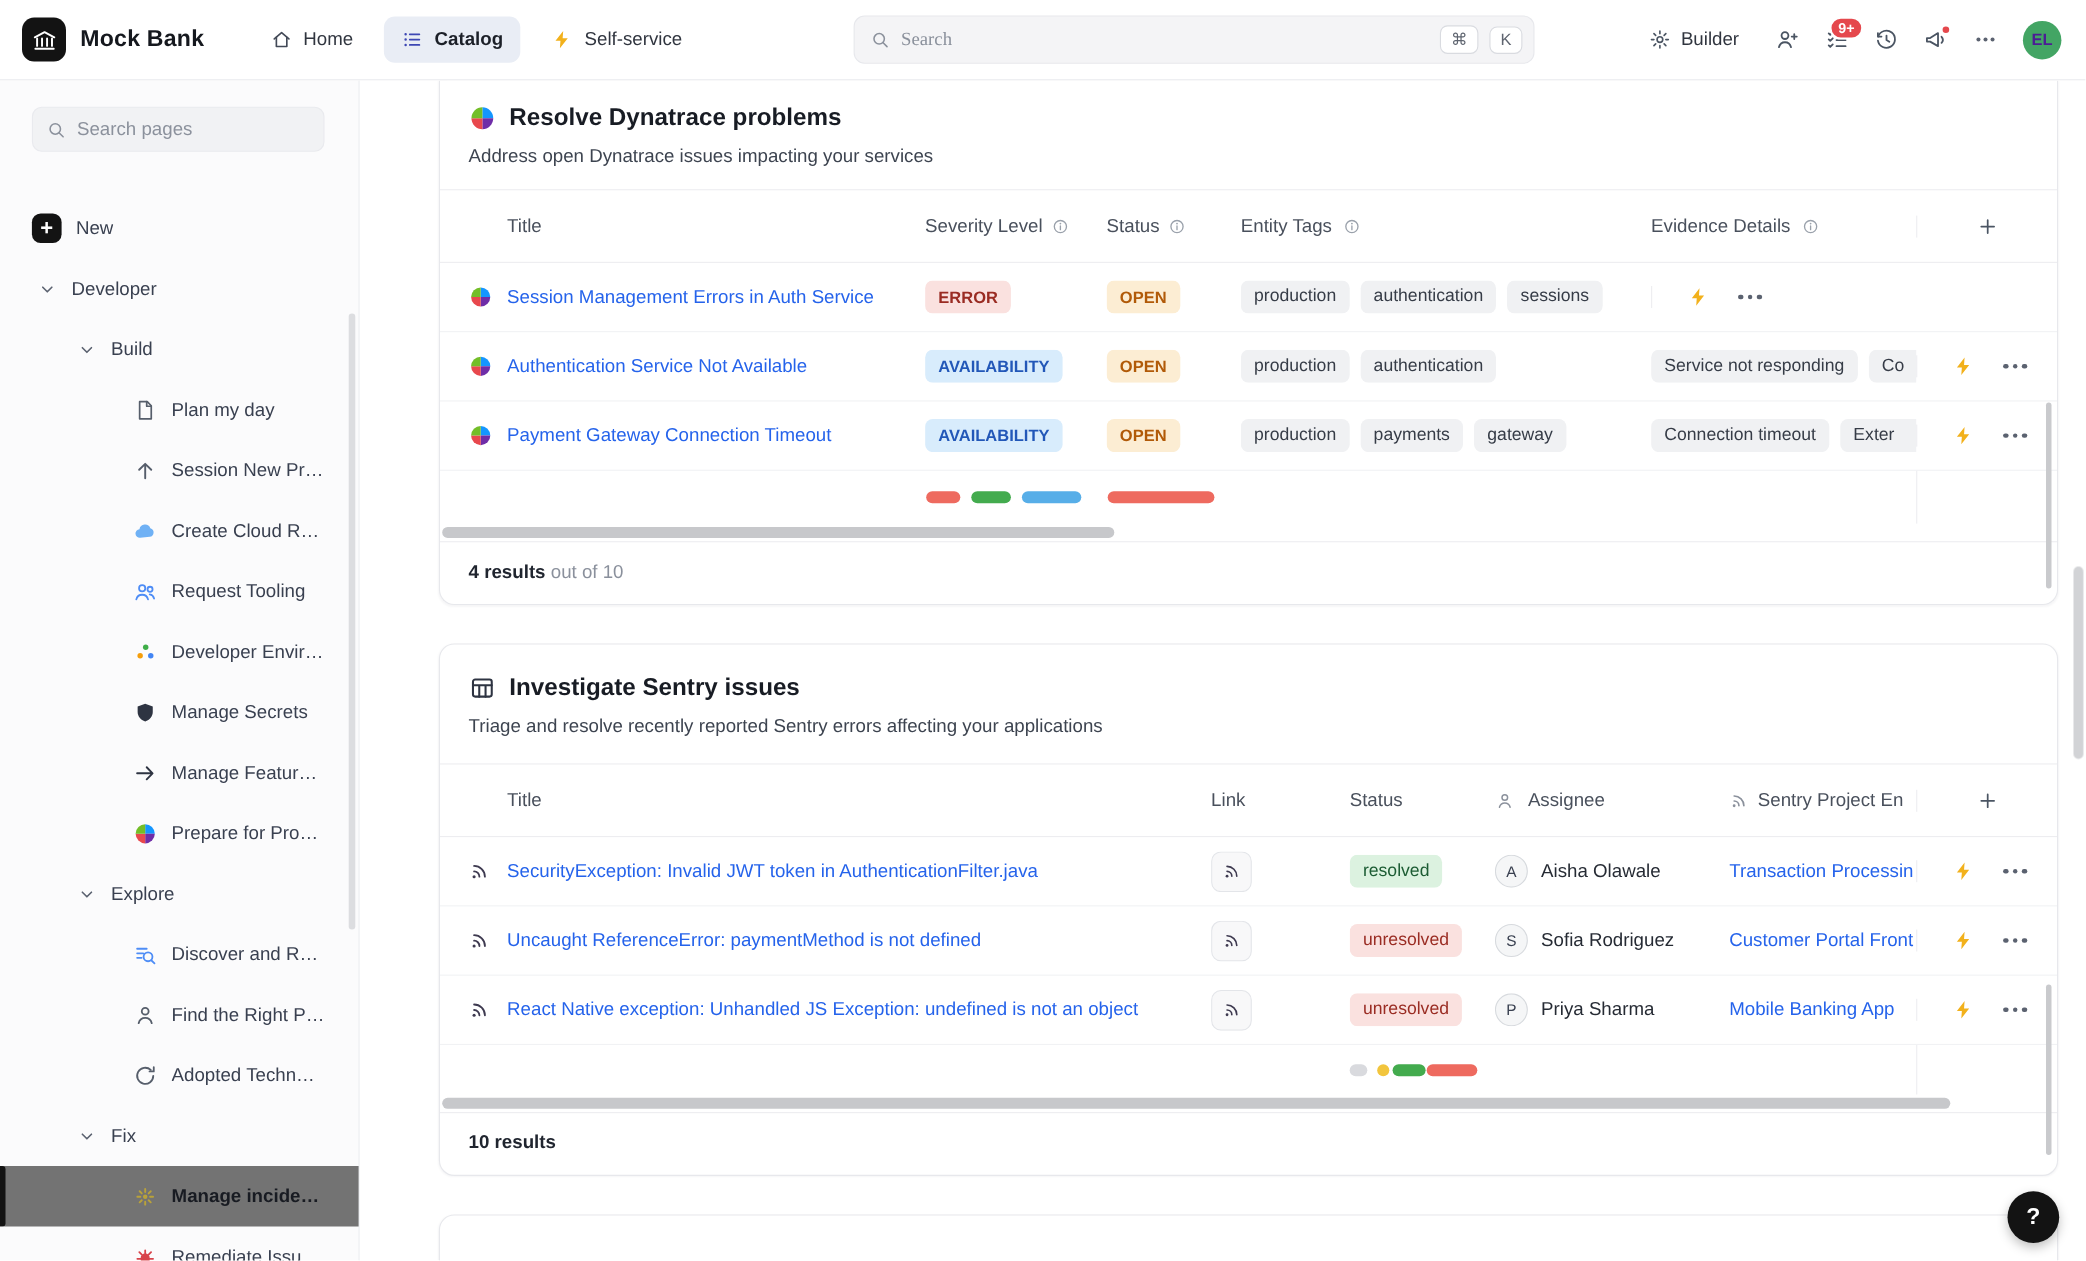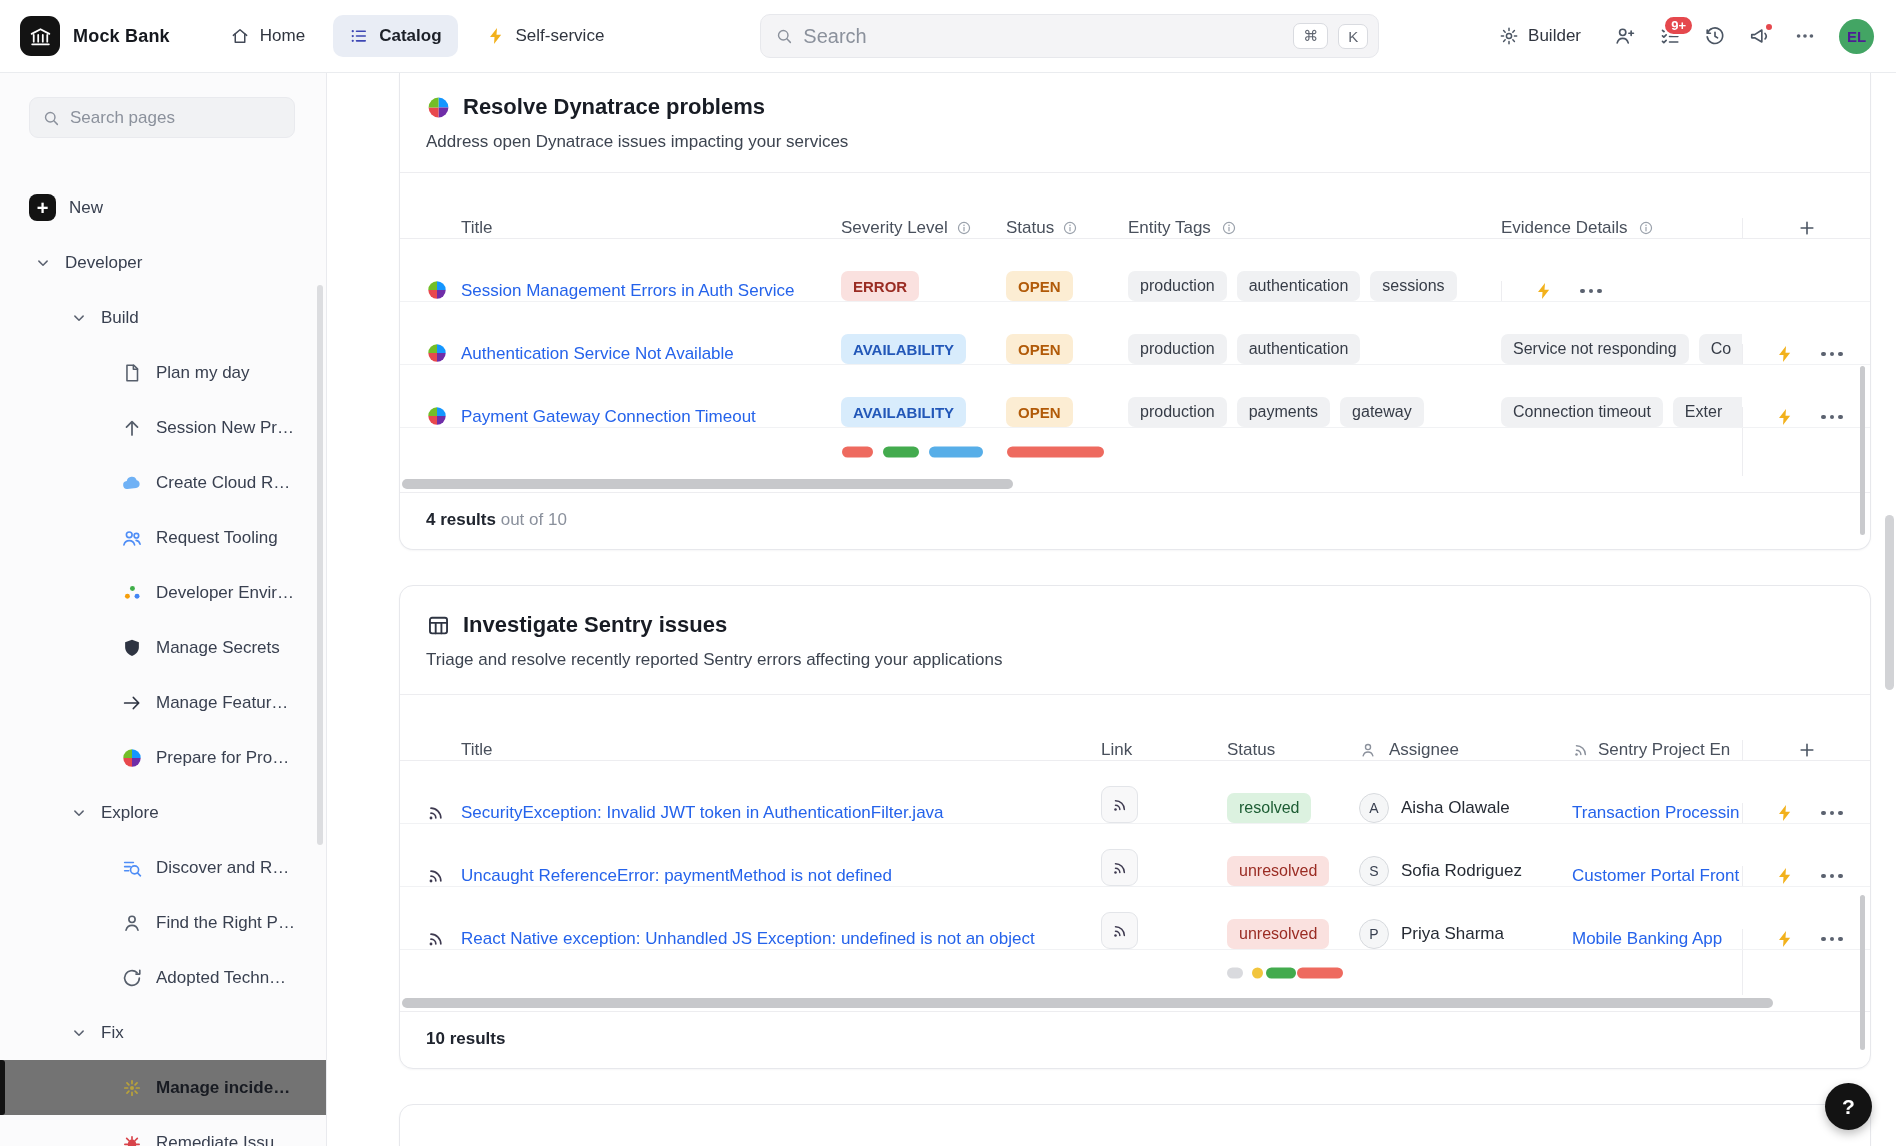--- a/index.html
+++ b/index.html
@@ -6,26 +6,26 @@
   html,body{width:1896px;height:1146px;overflow:hidden}
   body{font-family:"Liberation Sans","DejaVu Sans",sans-serif;background:#fff;color:#1f2430}
   .ic{display:inline-flex;flex:none}
   .ic svg{width:100%;height:100%;display:block}
   .ic15{width:16px;height:16px}.ic18{width:18px;height:18px}.ic20{width:20px;height:20px}
   .ic22{width:22px;height:22px}.ic24{width:25px;height:25px}
 
   
   .topbar{height:73px;display:flex;align-items:center;padding:0 22px 0 20px;border-bottom:1px solid #eaecef;background:#fff;position:relative;z-index:5}
   .logo{width:40px;height:40px;background:#131313;border-radius:11px;display:flex;align-items:center;justify-content:center;cursor:pointer}
-  .brand{font-size:18px;font-weight:700;margin-left:13px;letter-spacing:.2px;color:#15181e}
+  .brand{font-size:21px;font-weight:700;margin-left:13px;letter-spacing:.2px;color:#15181e}
   .topnav{display:flex;align-items:center;margin-left:44px;gap:12px}
   .navitem{display:flex;align-items:center;gap:10px;padding:11px 16px;border-radius:10px;font-size:17px;color:#30353f;cursor:pointer;white-space:nowrap}
   .navitem.active{background:#e9edf5;font-weight:600;color:#1c2028}
   .search{width:619px;height:44px;background:#f4f4f6;border:1px solid #e7e8ec;border-radius:10px;display:flex;align-items:center;gap:10px;padding:0 10px 0 14px;margin-left:140px}
-  .search input{flex:1;border:0;background:transparent;outline:none;font-size:20px;color:#7f1d1d;font-family:Liberation Sans, sans-serif;min-width:0}
+  .search input{flex:1;border:0;background:transparent;outline:none;font-size:17px;color:#7f1d1d;font-family:Liberation Serif, serif;min-width:0}
   .search input::placeholder{color:#8b919c}
   .kbd{border:1px solid #d9dbe0;background:#fff;border-radius:7px;padding:3px 9px;font-size:15px;color:#5f6570}
   .tright{margin-left:auto;display:flex;align-items:center;gap:23px}
   .tright .builder{padding:9px 10px;gap:9px}
   .tico{position:relative;display:inline-flex;cursor:pointer}
   .badge{position:absolute;top:-10px;right:-13px;background:#e5484d;color:#fff;font-size:13px;font-weight:700;padding:1px 6px;border-radius:99px;border:2px solid #fff}
   .reddot{position:absolute;top:-3px;right:-3px;width:10px;height:10px;border-radius:50%;background:#e5484d;border:2px solid #fff}
   .avatar{width:35px;height:35px;border-radius:50%;background:#43a564;color:#4c1d95;font-size:15px;font-weight:700;display:flex;align-items:center;justify-content:center;cursor:pointer}
 
   
@@ -46,21 +46,21 @@
   .newsq{width:27px;height:27px;background:#131313;border-radius:8px;color:#fff;display:flex;align-items:center;justify-content:center;font-size:20px;font-weight:600;line-height:1}
   .sb-scroll{position:absolute;right:3px;top:212px;width:6px;height:560px;background:#dcdde0;border-radius:3px;cursor:pointer}
 
   
   .card{width:1472px;margin-left:72px;background:#fff;border:1px solid #e7e8ec;border-radius:14px;box-shadow:0 1px 2px rgba(16,24,40,.04)}
   .card.cut-top{border-top:none;border-top-left-radius:0;border-top-right-radius:0}
   .chead{padding:21px 26px 0}
   .ctitle{display:flex;align-items:center;gap:12px;font-size:22px;font-weight:700;color:#181c24}
   .csub{margin-top:12px;font-size:17px;color:#3d4450}
   .tbl{margin-top:20px;border-top:1px solid #ededf0;position:relative}
-  .trow{display:flex;align-items:flex-end;height:63px;border-bottom:1px solid #f1f2f4}
+  .trow{display:flex;align-items:center;height:63px;border-bottom:1px solid #f1f2f4}
   .thead{height:66px;border-bottom:1px solid #ededf0;color:#49505c;font-size:17px}
   .c{display:flex;align-items:center;overflow:hidden}
   .th{gap:8px;white-space:nowrap}
   .c-ic{width:61px;padding-left:26px;flex:none}
   .c1-title{width:380px;flex:none}.c1-sev{width:165px;flex:none}.c1-status{width:122px;flex:none}
   .c1-tags{width:373px;flex:none;gap:10px;flex-wrap:nowrap}
   .c1-evi{width:241px;flex:none;gap:10px;flex-wrap:nowrap}
   .c2-title{width:640px;flex:none}.c2-link{width:126px;flex:none}.c2-status{width:132px;flex:none}
   .c2-asg{width:213px;flex:none;gap:12px}.c2-proj{width:170px;flex:none}
   .c-act{width:128px;flex:none;border-left:1px solid #ededf0;display:flex;align-items:center;gap:26px;padding-left:32px}

